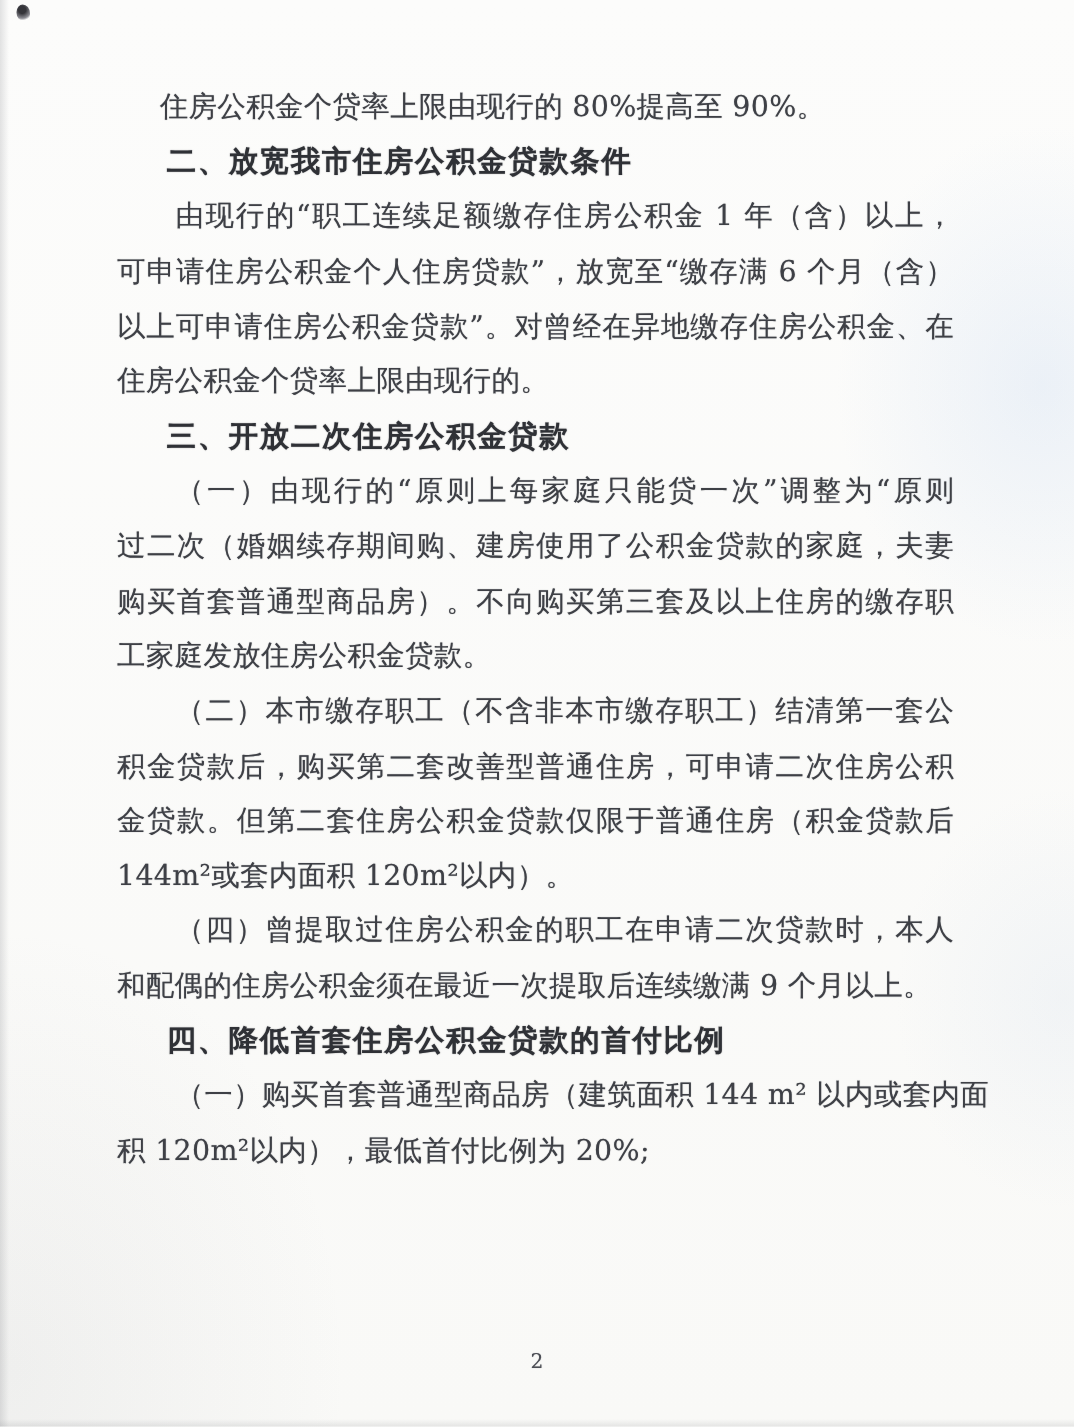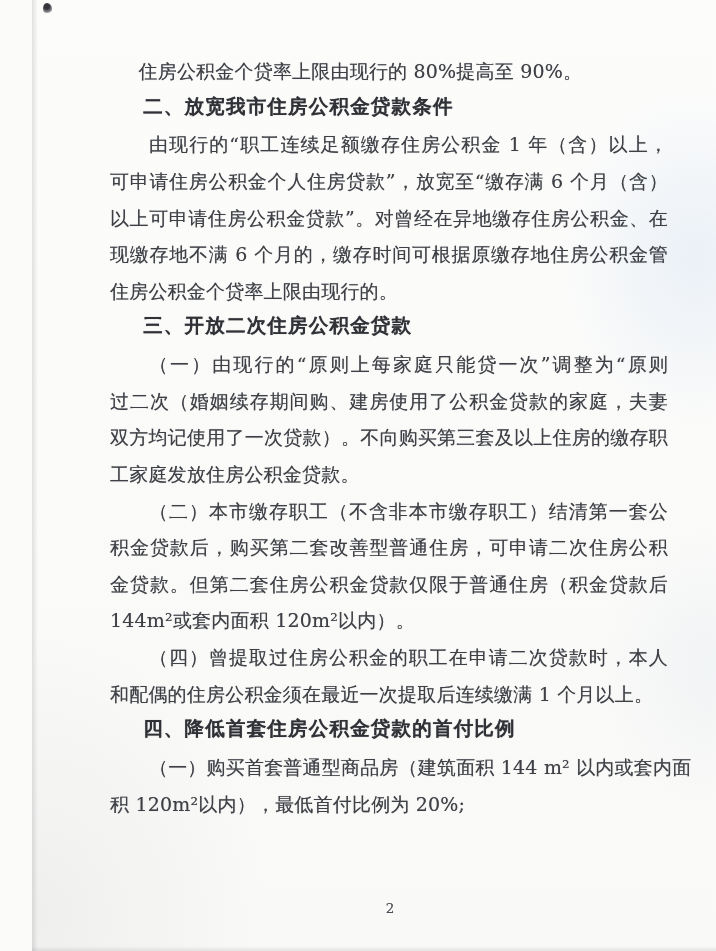--- a/index.html
+++ b/index.html
@@ -8,21 +8,20 @@
     background:#fbfbfa;
     font-family:"DejaVu Serif","Liberation Serif",serif;
   }
   .page{
     position:absolute;inset:0;
     background:
       radial-gradient(190px 240px at 97% 27%, rgba(198,216,240,.30), rgba(198,216,240,0) 72%),
       radial-gradient(160px 200px at 99% 70%, rgba(200,214,232,.18), rgba(200,214,232,0) 70%),
       radial-gradient(320px 420px at 1% 96%, rgba(150,152,158,.10), rgba(150,152,158,0) 70%),
       linear-gradient(#fcfcfb,#f9f9f7);
-    margin-left: 32px;
   }
   .edge-left{
     position:absolute;left:0;top:0;bottom:0;width:6px;
     background:linear-gradient(90deg, rgba(118,120,126,.20), rgba(118,120,126,0));
   }
   .edge-bottom{
     position:absolute;left:0;right:0;bottom:0;height:5px;
     background:linear-gradient(0deg, rgba(118,120,126,.16), rgba(118,120,126,0));
   }
   .speck{
@@ -37,21 +36,21 @@
   .line{
     line-height:36.64px;height:36.64px;
     text-align:justify;text-justify:inter-character;
     white-space:nowrap;letter-spacing:.2px;
     text-shadow:0 0 .7px rgba(62,64,70,.55);
   }
   .line.fill{text-align-last:justify;}
   .line.para-first{text-indent:2.05em;}
   .line.cont-first{text-indent:1.5em;}
   .line.heading{
-    font-family:Liberation Mono, monospace;
+    font-family:Liberation Sans, sans-serif;
     font-weight:700;color:#2f3136;font-size:19.5px;
     text-indent:1.7em;letter-spacing:1.2px;
     text-shadow:0 0 .8px rgba(47,49,54,.6);
   }
   .page-number{
     position:absolute;top:900px;left:0;width:716px;
     text-align:center;font-size:13.5px;color:#4c4e55;
     text-shadow:0 0 .6px rgba(76,78,85,.5);
   }
 </style>
@@ -62,32 +61,31 @@
   <div class="edge-left"></div>
   <div class="edge-bottom"></div>
   <div class="speck"></div>
 
   <main class="text-block" id="text-block">
       <div class="line cont-first">住房公积金个贷率上限由现行的 80%提高至 90%。</div>
       <div class="line heading">二、放宽我市住房公积金贷款条件</div>
       <div class="line para-first fill">由现行的“职工连续足额缴存住房公积金 1 年（含）以上，</div>
       <div class="line fill">可申请住房公积金个人住房贷款”，放宽至“缴存满 6 个月（含）</div>
       <div class="line fill">以上可申请住房公积金贷款”。对曾经在异地缴存住房公积金、在</div>
-      <div class="line fill">现缴存地不满 6 个月的，缴存时间可根据原缴存地住房公积金管</div>
       <div class="line">住房公积金个贷率上限由现行的。</div>
       <div class="line heading">三、开放二次住房公积金贷款</div>
       <div class="line para-first fill">（一）由现行的“原则上每家庭只能贷一次”调整为“原则</div>
       <div class="line fill">过二次（婚姻续存期间购、建房使用了公积金贷款的家庭，夫妻</div>
-      <div class="line fill">双方均记使用了一次贷款）。不向购买第三套及以上住房的缴存职</div>
+      <div class="line fill">购买首套普通型商品房）。不向购买第三套及以上住房的缴存职</div>
       <div class="line">工家庭发放住房公积金贷款。</div>
       <div class="line para-first fill">（二）本市缴存职工（不含非本市缴存职工）结清第一套公</div>
       <div class="line fill">积金贷款后，购买第二套改善型普通住房，可申请二次住房公积</div>
       <div class="line fill">金贷款。但第二套住房公积金贷款仅限于普通住房（积金贷款后</div>
       <div class="line">144m²或套内面积 120m²以内）。</div>
       <div class="line para-first fill">（四）曾提取过住房公积金的职工在申请二次贷款时，本人</div>
-      <div class="line">和配偶的住房公积金须在最近一次提取后连续缴满 1 个月以上。</div>
+      <div class="line">和配偶的住房公积金须在最近一次提取后连续缴满 9 个月以上。</div>
       <div class="line heading">四、降低首套住房公积金贷款的首付比例</div>
       <div class="line para-first fill">（一）购买首套普通型商品房（建筑面积 144 m² 以内或套内面</div>
       <div class="line">积 120m²以内），最低首付比例为 20%;</div>
     </main>
 
   <footer class="page-number">2</footer>
 </div>
 
 </body></html>

